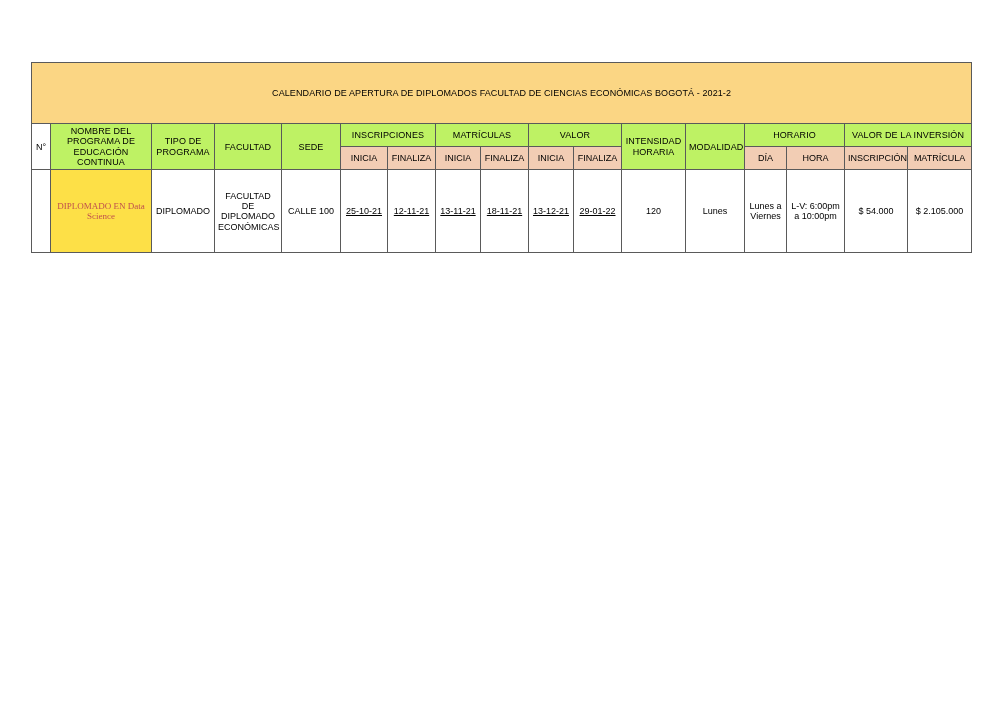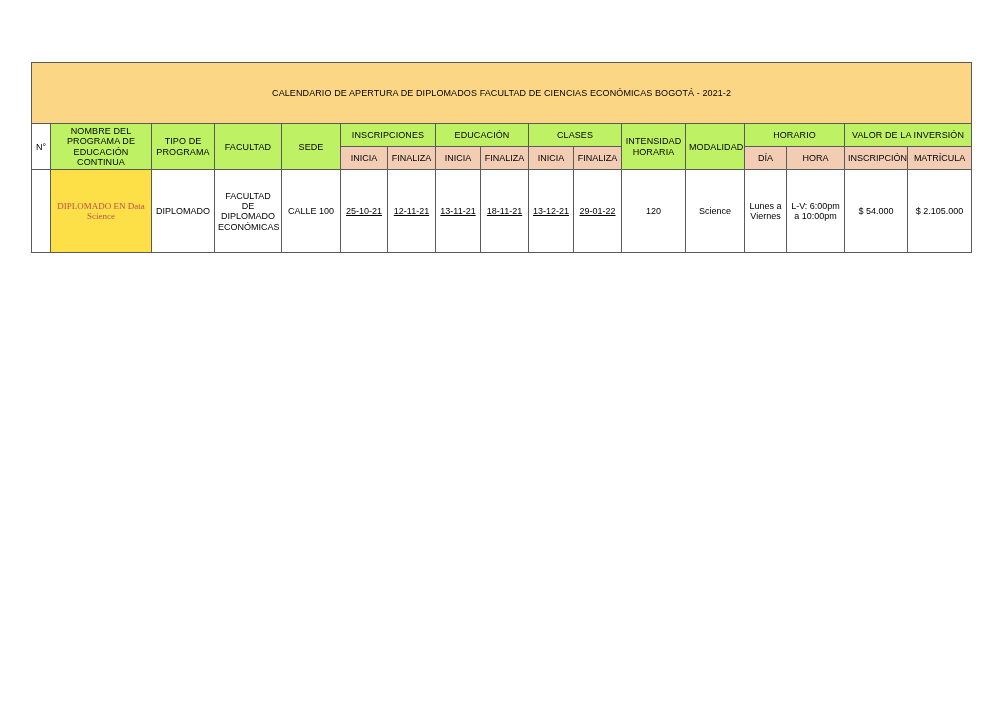--- a/index.html
+++ b/index.html
@@ -110,22 +110,22 @@
       <tr>
         <td class="title-cell" colspan="17">CALENDARIO DE APERTURA DE DIPLOMADOS FACULTAD DE CIENCIAS ECONÓMICAS BOGOTÁ -  2021-2</td>
       </tr>
       <tr>
         <td class="num-col" rowspan="2">N°</td>
         <td class="hdr" rowspan="2">NOMBRE DEL PROGRAMA DE EDUCACIÓN CONTINUA</td>
         <td class="hdr" rowspan="2">TIPO DE PROGRAMA</td>
         <td class="hdr" rowspan="2">FACULTAD</td>
         <td class="hdr" rowspan="2">SEDE</td>
         <td class="hdr" colspan="2">INSCRIPCIONES</td>
-        <td class="hdr" colspan="2">EDUCACIÓN</td>
-        <td class="hdr" colspan="2">CLASES</td>
+        <td class="hdr" colspan="2">MATRÍCULAS</td>
+        <td class="hdr" colspan="2">VALOR</td>
         <td class="hdr" rowspan="2">INTENSIDAD HORARIA</td>
         <td class="hdr" rowspan="2">MODALIDAD</td>
         <td class="hdr" colspan="2">HORARIO</td>
         <td class="hdr" colspan="2">VALOR DE LA INVERSIÓN</td>
       </tr>
       <tr>
         <td class="hdr-sub">INICIA</td>
         <td class="hdr-sub">FINALIZA</td>
         <td class="hdr-sub">INICIA</td>
         <td class="hdr-sub">FINALIZA</td>
@@ -142,21 +142,21 @@
         <td class="pad-cell">DIPLOMADO</td>
         <td class="pad-cell">FACULTAD DE DIPLOMADO ECONÓMICAS</td>
         <td class="pad-cell">CALLE 100</td>
         <td class="pad-cell nowrap">25-10-21</td>
         <td class="pad-cell nowrap">12-11-21</td>
         <td class="pad-cell nowrap">13-11-21</td>
         <td class="pad-cell nowrap">18-11-21</td>
         <td class="pad-cell nowrap">13-12-21</td>
         <td class="pad-cell nowrap">29-01-22</td>
         <td class="pad-cell">120</td>
-        <td class="pad-cell">Science</td>
+        <td class="pad-cell">Lunes</td>
         <td class="pad-cell money">Lunes a Viernes</td>
         <td class="pad-cell money">L-V: 6:00pm a 10:00pm</td>
         <td class="money">$ 54.000</td>
         <td class="money-wide">$   2.105.000</td>
       </tr>
     </tbody>
   </table>
 </div>
 
 </body></html>

